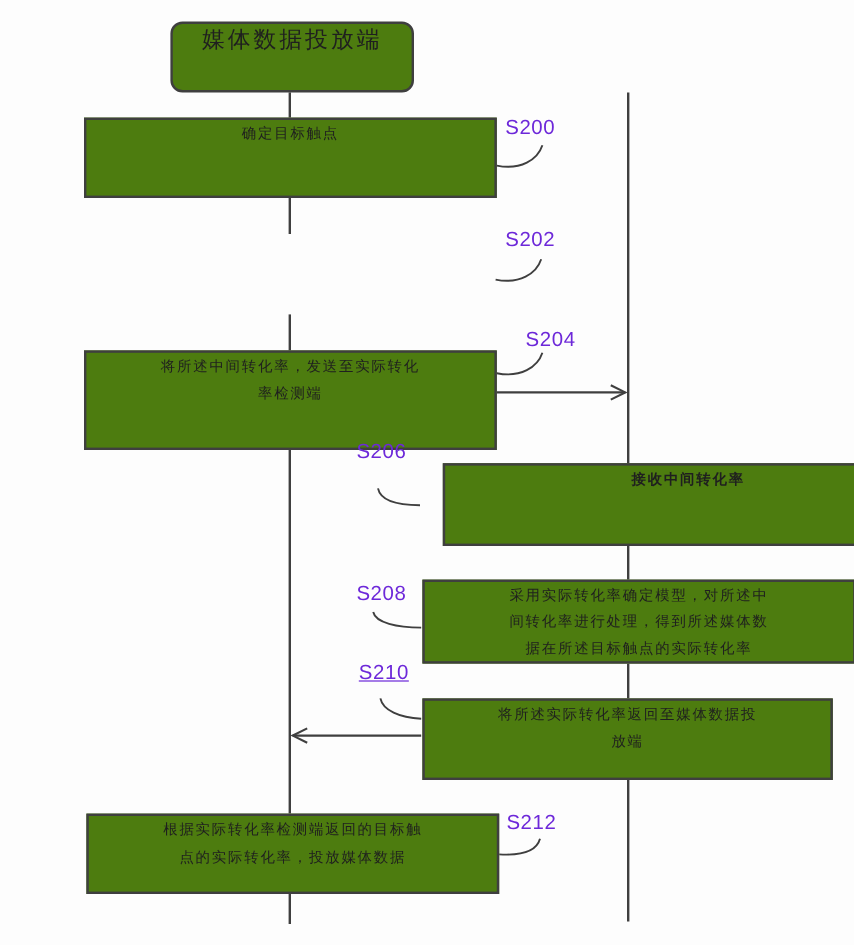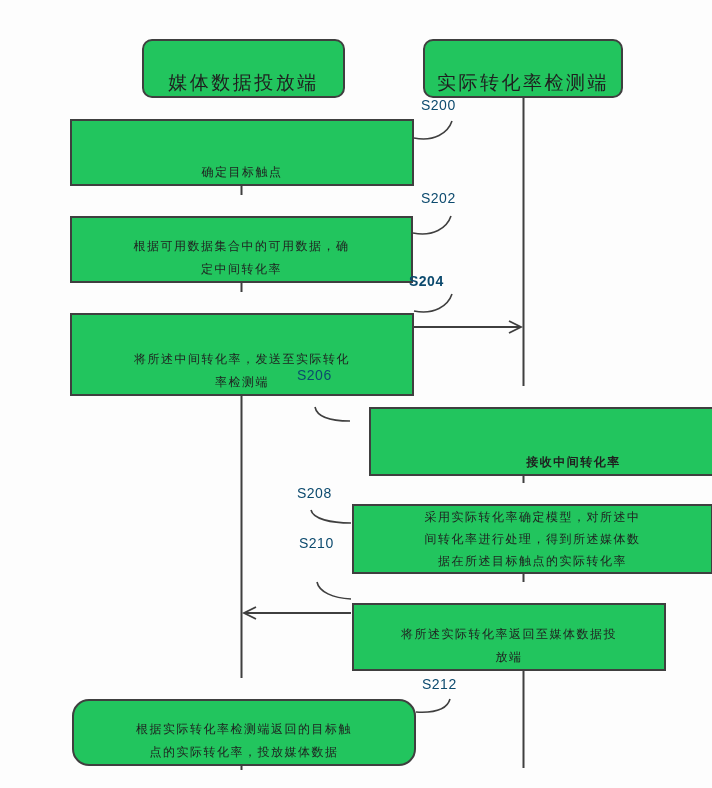--- a/index.html
+++ b/index.html
@@ -18,28 +18,27 @@
   #connector-layer {
     position: absolute;
     left: 0; top: 0;
     width: 712px; height: 788px;
     z-index: 1;
   }
   .box {
     position: absolute;
     box-sizing: border-box;
     border: 2px solid #3f3f3f;
-    background: #22c55e;
+    background: #4d7c0f;
     display: flex;
     flex-direction: column;
     align-items: center;
-    justify-content: flex-end;
+    justify-content: flex-start;
     z-index: 2;
     color: #1f1f1f;
-    margin-top: 21px;
   }
   .lane-box {
     border-radius: 10px;
     border-width: 2px;
     font-size: 19px;
     letter-spacing: 2.5px;
     font-weight: 500;
   }
   .step-box {
     font-size: 12px;
@@ -47,42 +46,42 @@
     line-height: 23px;
     text-align: center;
   }
   .step-box .line {
     display: block;
     white-space: nowrap;
   }
   .step-label {
     position: absolute;
     z-index: 3;
-    font-size: 14px;
-    color: #0c4a6e;
+    font-size: 17px;
+    color: #6d28d9;
     letter-spacing: 0.5px;
   }
   
   #lane-media    { left: 142px; top: 18px; width: 203px; height: 59px; }
   #lane-detector { left: 423px; top: 18px; width: 200px; height: 59px; }
   
   #box-s200 { left: 70px;  top: 98px;  width: 344px; height: 67px; }
   #box-s202 { left: 70px;  top: 195px; width: 343px; height: 67px; }
   #box-s204 { left: 70px;  top: 292px; width: 344px; height: 83px; }
   #box-s206 { left: 369px; top: 386px; width: 409px; height: 69px; font-weight: bold; }
   #box-s208 { left: 352px; top: 483px; width: 361px; height: 70px; line-height: 22px; }
-  #box-s210 { left: 352px; top: 582px; width: 314px; height: 68px; }
-  #box-s212 { left: 72px;  top: 678px; width: 344px; height: 67px; border-radius: 17px; }
+  #box-s210 { left: 352px; top: 582px; width: 342px; height: 68px; }
+  #box-s212 { left: 72px;  top: 678px; width: 344px; height: 67px; }
   
   #label-s200 { left: 421px; top: 97px; }
   #label-s202 { left: 421px; top: 190px; }
-  #label-s204 { left: 409px; top: 273px; font-weight: bold; }
+  #label-s204 { left: 438px; top: 273px; }
   #label-s206 { left: 297px; top: 367px; }
   #label-s208 { left: 297px; top: 485px; }
-  #label-s210 { left: 299px; top: 535px; }
+  #label-s210 { left: 299px; top: 551px; text-decoration: underline; }
   #label-s212 { left: 422px; top: 676px; }
   .stroke {
     stroke: #3f3f3f;
     fill: none;
   }
 </style>
 </head>
 <body>
 
 <div id="stage">
@@ -111,32 +110,25 @@
     <path class="stroke" stroke-width="1.6" d="M414,311 C434,315 448,306 452,294"></path>
     <path class="stroke" stroke-width="1.6" d="M315,407 C317,417 331,421 350,421"></path>
     <path class="stroke" stroke-width="1.6" d="M311,510 C313,519 331,523 351,523"></path>
     <path class="stroke" stroke-width="1.6" d="M317,582 C319,592 333,598 351,599"></path>
     <path class="stroke" stroke-width="1.6" d="M450,699 C447,710 433,713 416,712"></path>
   </svg>
 
   <div id="lane-media" class="box lane-box">
     <span>媒体数据投放端</span>
   </div>
-  <div id="lane-detector" class="box lane-box">
-    <span>实际转化率检测端</span>
-  </div>
 
   <div id="box-s200" class="box step-box">
     <span class="line">确定目标触点</span>
   </div>
 
-  <div id="box-s202" class="box step-box">
-    <span class="line">根据可用数据集合中的可用数据，确</span>
-    <span class="line">定中间转化率</span>
-  </div>
 
   <div id="box-s204" class="box step-box">
     <span class="line">将所述中间转化率，发送至实际转化</span>
     <span class="line">率检测端</span>
   </div>
 
   <div id="box-s206" class="box step-box">
     <span class="line">接收中间转化率</span>
   </div>
 

